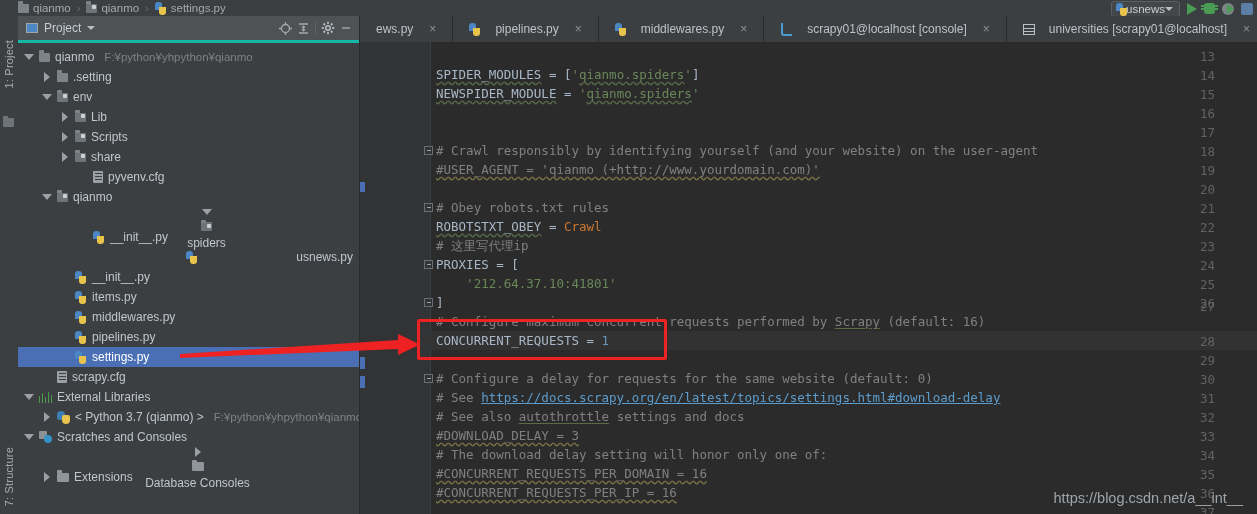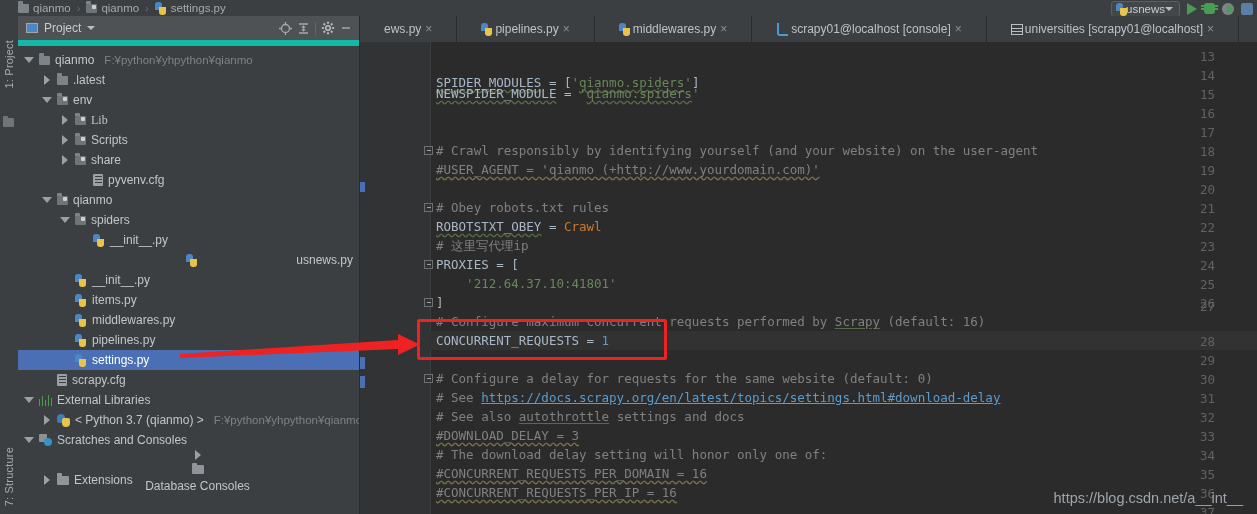--- a/index.html
+++ b/index.html
@@ -56,21 +56,21 @@
           font-size:11px;color:#a7acb0;letter-spacing:.2px;}
   .vtop{left:3px;top:24px;}
   .vbot{left:3px;bottom:8px;}
   .vfld{position:absolute;left:3px;top:102px;width:11px;height:9px;background:#6e7478;border-radius:1px;}
   .vfld:before{content:"";position:absolute;left:0;top:-2.5px;width:5px;height:3px;background:#6e7478;border-radius:1px 1px 0 0;}
 
   
   .panel{position:absolute;left:18px;top:16px;width:342px;height:498px;background:#3c3f41;
          border-right:1px solid #2b2b2b;box-sizing:border-box;}
   .phead{height:24px;background:#4e5254;display:flex;align-items:center;padding:0 4px 0 8px;
-         border-bottom:6px solid #14b8a6;}
+         border-bottom:3px solid #14b8a6;}
   .phead .ttl{display:flex;align-items:center;gap:6px;color:#c5cbd0;font-size:12px;}
   .pbox{width:12px;height:10px;border:1.6px solid #9fa6ac;box-sizing:border-box;background:#3c3f41;}
   .pbox i{display:block;width:100%;height:100%;background:#4b87c4;}
   .phead .sp{flex:1;}
   .tbtn{width:18px;height:18px;display:flex;align-items:center;justify-content:center;opacity:.85;}
   .divv{width:1px;height:13px;background:#5f6467;margin:0 3px;}
 
   .tree{padding-top:4px;font-size:12px;overflow:hidden;height:470px;}
   .row{height:20px;display:flex;align-items:center;gap:5px;padding-right:6px;white-space:nowrap;
        box-sizing:border-box;}
@@ -91,21 +91,21 @@
      background:#3592c4;}
   .pyball{width:13px;height:13px;position:relative;flex:none;}
   .pyball:before{content:"";position:absolute;left:0;top:0;width:8px;height:9px;background:#3b7fb5;border-radius:4px 4px 2px 2px;}
   .pyball:after{content:"";position:absolute;right:0;bottom:0;width:8px;height:9px;background:#e8c44d;border-radius:2px 2px 4px 4px;}
   .plainfld{width:12px;height:9px;background:#8f959a;border-radius:1px;flex:none;position:relative;}
   .plainfld:before{content:"";position:absolute;left:0;top:-2.5px;width:5px;height:3px;background:#8f959a;border-radius:1px 1px 0 0;}
 
   
   .editor{position:absolute;left:360px;top:16px;right:0;bottom:0;background:#2b2b2b;}
   .tabbar{height:26px;background:#3c3f41;display:flex;align-items:stretch;overflow:hidden;}
-  .tab{display:flex;align-items:center;gap:2px;padding:0 24px;border-right:1px solid #2b2b2b;
+  .tab{display:flex;align-items:center;gap:14px;padding:0 16px;border-right:1px solid #2b2b2b;
        color:#bcc2c7;font-size:12px;white-space:nowrap;background:#3c3f41;position:relative;}
   .tab.active{background:#4e5254;}
   .tab.active:after{content:"";position:absolute;left:0;right:0;bottom:0;height:2px;background:#4a88c7;}
   .xic{color:#8b9196;font-size:12px;margin-left:2px;}
   .tblic{width:12px;height:11px;border:1.4px solid #b9c0c6;box-sizing:border-box;flex:none;position:relative;}
   .tblic:after{content:"";position:absolute;left:0;top:3px;width:100%;height:1.2px;background:#b9c0c6;
      box-shadow:0 3px 0 #b9c0c6;}
   .conic{width:13px;height:12px;flex:none;position:relative;}
   .conic:after{content:"";position:absolute;left:1px;top:0;width:9px;height:11px;
      border-left:2px solid #4a9bd4;border-bottom:2px solid #4a9bd4;transform:skewX(-18px);border-radius:0 0 0 3px;}
@@ -222,28 +222,28 @@
     <div class="tree" id="tree">
         <div class="row" style="padding-left: 6px;">
           <span class="tw down"></span>
           <span class="ic fld"></span>
           <span class="nm">qianmo</span>
           <span class="path">F:¥python¥yhpython¥qianmo</span>
         </div>
         <div class="row" style="padding-left: 24px;">
           <span class="tw right"></span>
           <span class="ic fld"></span>
-          <span class="nm">.latest</span>
+          <span class="nm">.setting</span>
         </div>
         <div class="row" style="padding-left: 24px;">
           <span class="tw down"></span>
           <span class="ic fld mod"></span>
           <span class="nm">env</span>
         </div>
-        <div class="row" style="padding-left: 42px; font-family: Liberation Serif, serif;">
+        <div class="row" style="padding-left: 42px;">
           <span class="tw right"></span>
           <span class="ic fld mod"></span>
           <span class="nm">Lib</span>
         </div>
         <div class="row" style="padding-left: 42px;">
           <span class="tw right"></span>
           <span class="ic fld mod"></span>
           <span class="nm">Scripts</span>
         </div>
         <div class="row" style="padding-left: 42px;">
@@ -254,21 +254,21 @@
         <div class="row" style="padding-left: 60px;">
           <span class="tw"></span>
           <span class="fileic"></span>
           <span class="nm">pyvenv.cfg</span>
         </div>
         <div class="row" style="padding-left: 24px;">
           <span class="tw down"></span>
           <span class="ic fld mod"></span>
           <span class="nm">qianmo</span>
         </div>
-        <div class="row" style="padding-left: 42px;">
+        <div class="row" style="padding-left: 42px; flex-direction: column;">
           <span class="tw down"></span>
           <span class="ic fld mod"></span>
           <span class="nm">spiders</span>
         </div>
         <div class="row" style="padding-left: 60px;">
           <span class="tw"></span>
           <span class="pyic"></span>
           <span class="nm">__init__.py</span>
         </div>
         <div class="row" style="padding-left: 60px; justify-content: space-between;">
@@ -377,21 +377,21 @@
           <span>settin</span>
         </div>
       </div>
     <div class="codearea">
       <div class="gutter"></div>
       <div class="vline"></div>
       <div id="codewrap">
           <div class="lnum" style="top: 7px;">13</div>
           <div class="codeline" style="top: 6px;"></div>
           <div class="lnum" style="top: 26px;">14</div>
-          <div class="codeline" style="top: 25px; margin-top: 8px;"><span class="k sq">SPIDER_MODULES</span> = [<span class="str">'</span><span class="str sq">qianmo.spiders</span><span class="str">'</span>]</div>
+          <div class="codeline" style="top: 25px;"><span class="k sq">SPIDER_MODULES</span> = [<span class="str">'</span><span class="str sq">qianmo.spiders</span><span class="str">'</span>]</div>
           <div class="lnum" style="top: 45px;">15</div>
           <div class="codeline" style="top: 44px;"><span class="k sq">NEWSPIDER_MODULE</span> = <span class="str">'</span><span class="str sq">qianmo.spiders</span><span class="str">'</span></div>
           <div class="lnum" style="top: 64px;">16</div>
           <div class="codeline" style="top: 63px;"></div>
           <div class="lnum" style="top: 83px;">17</div>
           <div class="codeline" style="top: 82px;"></div>
           <div class="lnum" style="top: 102px;">18</div>
           <div class="fold" style="top: 103px;">
             <i></i>
           </div>

